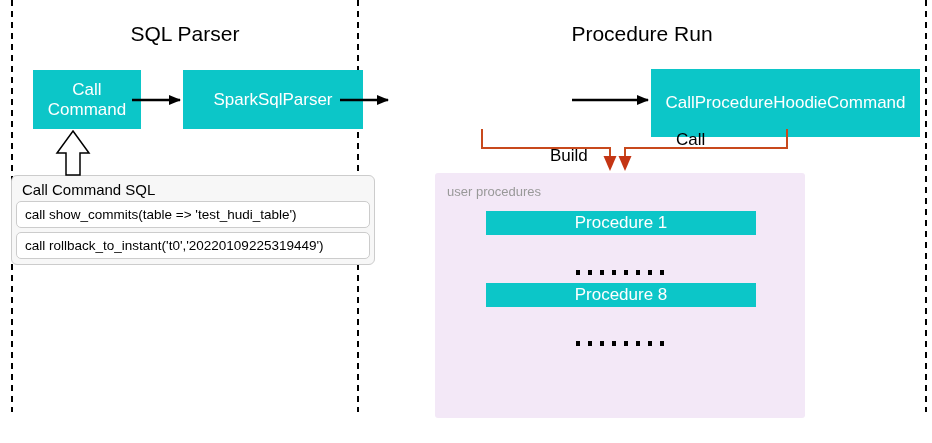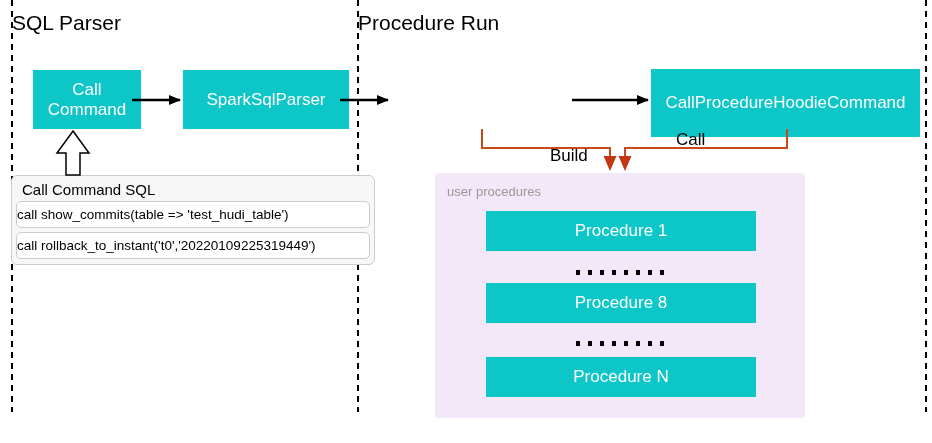--- a/index.html
+++ b/index.html
@@ -10,46 +10,46 @@
   *{margin:0;padding:0;box-sizing:border-box}
   body{background:#ffffff;font-family:"Liberation Sans",sans-serif;color:var(--ink)}
   .canvas{position:relative;width:932px;height:443px;background:#ffffff;overflow:hidden}
 
   .dashline{position:absolute;top:0;width:2px;height:412px;
     background:repeating-linear-gradient(to bottom,var(--ink) 0 6px,transparent 6px 11px)}
   .dash-left{left:11px}
   .dash-mid{left:357px}
   .dash-right{left:925px}
 
-  .section-title{position:absolute;top:11px;font-size:21px;line-height:24px;text-align:left;color:var(--ink)}
+  .section-title{position:absolute;top:22px;font-size:21px;line-height:24px;text-align:center;color:var(--ink)}
   .title-sql{left:12px;width:346px}
   .title-proc{left:358px;width:568px}
 
   .node{position:absolute;top:70px;height:59px;background:var(--node_fill);
     color:var(--node_text);display:flex;align-items:center;justify-content:center;
     text-align:center;font-size:17px;line-height:20px}
   .n-callcmd{left:33px;width:108px}
-  .n-spark{left:183px;width:166px}
+  .n-spark{left:183px;width:180px}
   .n-hoodie{left:391px;width:181px}
   .n-cphc{left:651px;width:269px;top:69px;height:68px}
 
   .edge-label{position:absolute;font-size:17px;color:var(--ink)}
   .lbl-build{left:550px;top:146px}
   .lbl-call{left:676px;top:130px}
 
   .sql-panel{position:absolute;left:11px;top:175px;width:364px;height:90px;
     background:var(--sql_panel_bg);border:1px solid var(--sql_border);border-radius:6px}
   .sql-title{font-size:15px;padding:5px 10px 3px 10px;color:var(--ink)}
   .sql-row{margin:0 4px 4px 4px;background:#ffffff;border:1px solid var(--sql_border);
-    border-radius:5px;font-size:13.5px;padding:5px 0;white-space:nowrap;overflow:hidden}
+    border-radius:5px;font-size:13.5px;padding:5px 8px;white-space:nowrap;overflow:hidden}
 
   .proc-panel{position:absolute;left:435px;top:173px;width:370px;height:245px;
     background:var(--panel_fill);border-radius:3px}
   .proc-panel-label{position:absolute;left:12px;top:11px;font-size:13px;color:var(--panel_label)}
-  .proc-node{position:absolute;left:51px;width:270px;height:40px;background:var(--node_fill);
+  .proc-node{position:absolute;left:51px;width:270px;height:24px;background:var(--node_fill);
     color:var(--node_text);display:flex;align-items:center;justify-content:center;font-size:17px}
   .p1{top:38px}.p2{top:110px}.pn{top:184px}
   .dots{position:absolute;left:141px;width:88px;height:5px;
     background:repeating-linear-gradient(to right,var(--ink) 0 4px,transparent 4px 12px)}
   .dots-1{top:97px}.dots-2{top:168px}
 
   svg.overlay{position:absolute;left:0;top:0;width:932px;height:443px;pointer-events:none}
   .black-line{stroke:var(--ink);stroke-width:2.5px;fill:none}
   .black-head{fill:var(--ink)}
   .orange-line{stroke:var(--orange_line);stroke-width:2px;fill:none}
@@ -80,21 +80,20 @@
     <div class="sql-row">call show_commits(table =&gt; 'test_hudi_table')</div>
     <div class="sql-row">call rollback_to_instant('t0','20220109225319449')</div>
   </div>
 
   <div class="proc-panel">
     <div class="proc-panel-label">user procedures</div>
     <div class="proc-node p1">Procedure 1</div>
     <div class="dots dots-1"></div>
     <div class="proc-node p2">Procedure 8</div>
     <div class="dots dots-2"></div>
-    <div class="proc-node pn">Procedure N</div>
   </div>
 
   <svg class="overlay" viewBox="0 0 932 443" xmlns="http://www.w3.org/2000/svg">
     <defs>
       <marker id="arrow-black" markerWidth="13" markerHeight="11" refX="11" refY="5" orient="auto" markerUnits="userSpaceOnUse">
         <path d="M0,0 L12,5 L0,10 z" class="black-head"></path>
       </marker>
     </defs>
 
     <path class="black-line" d="M132,100 H180" marker-end="url(#arrow-black)"></path>

